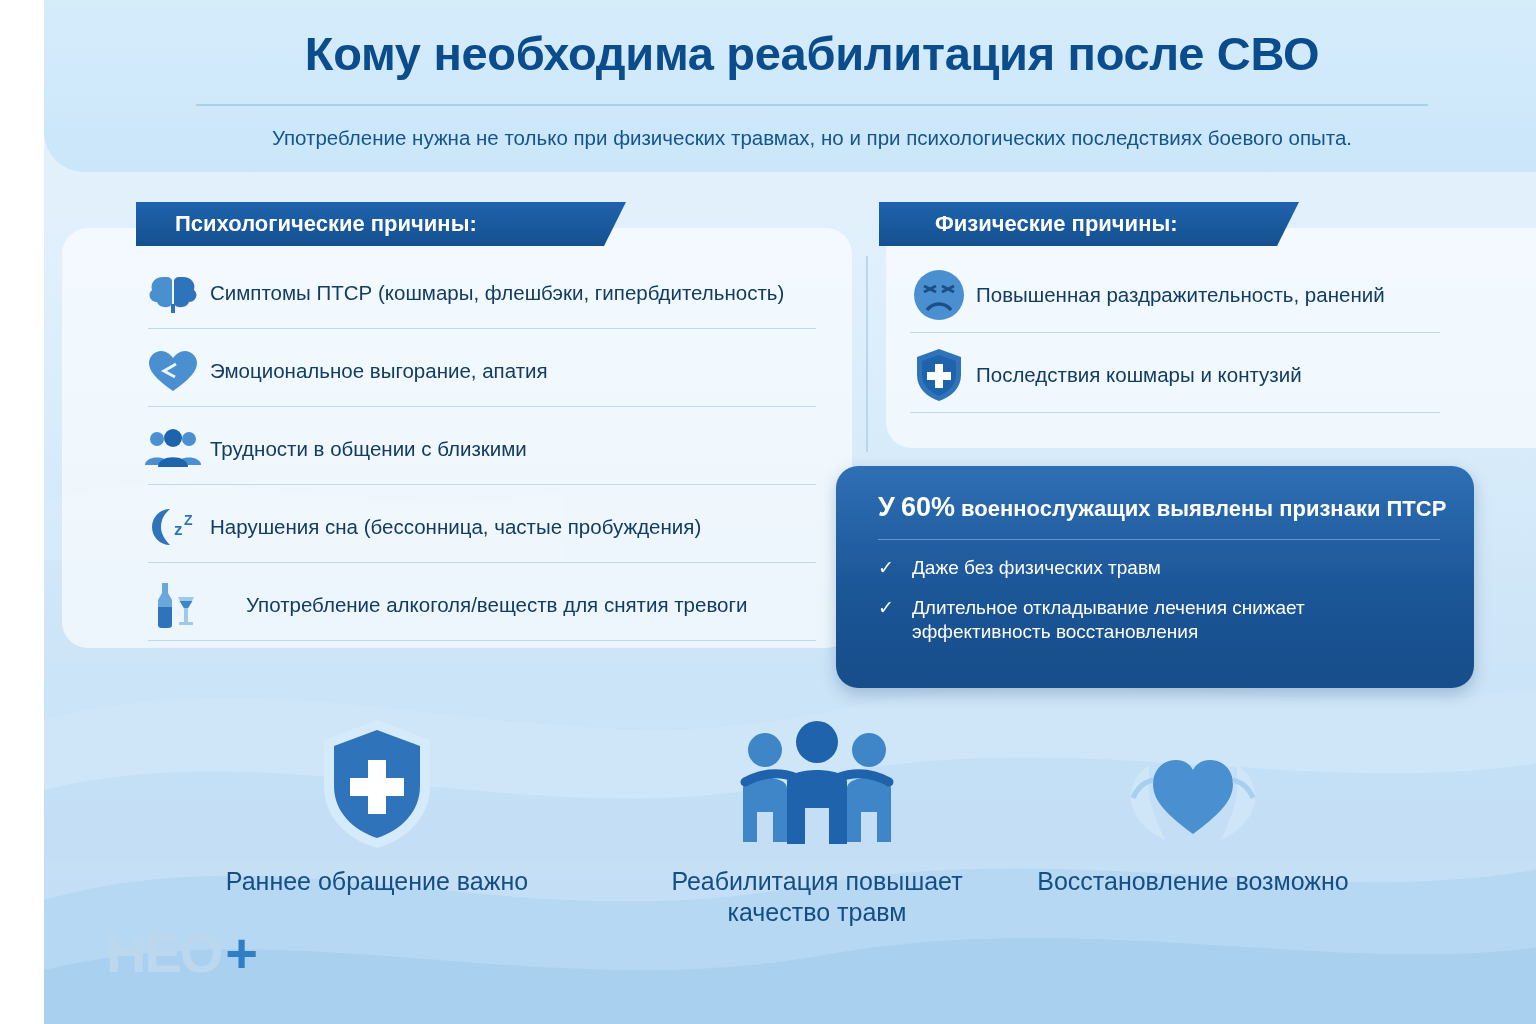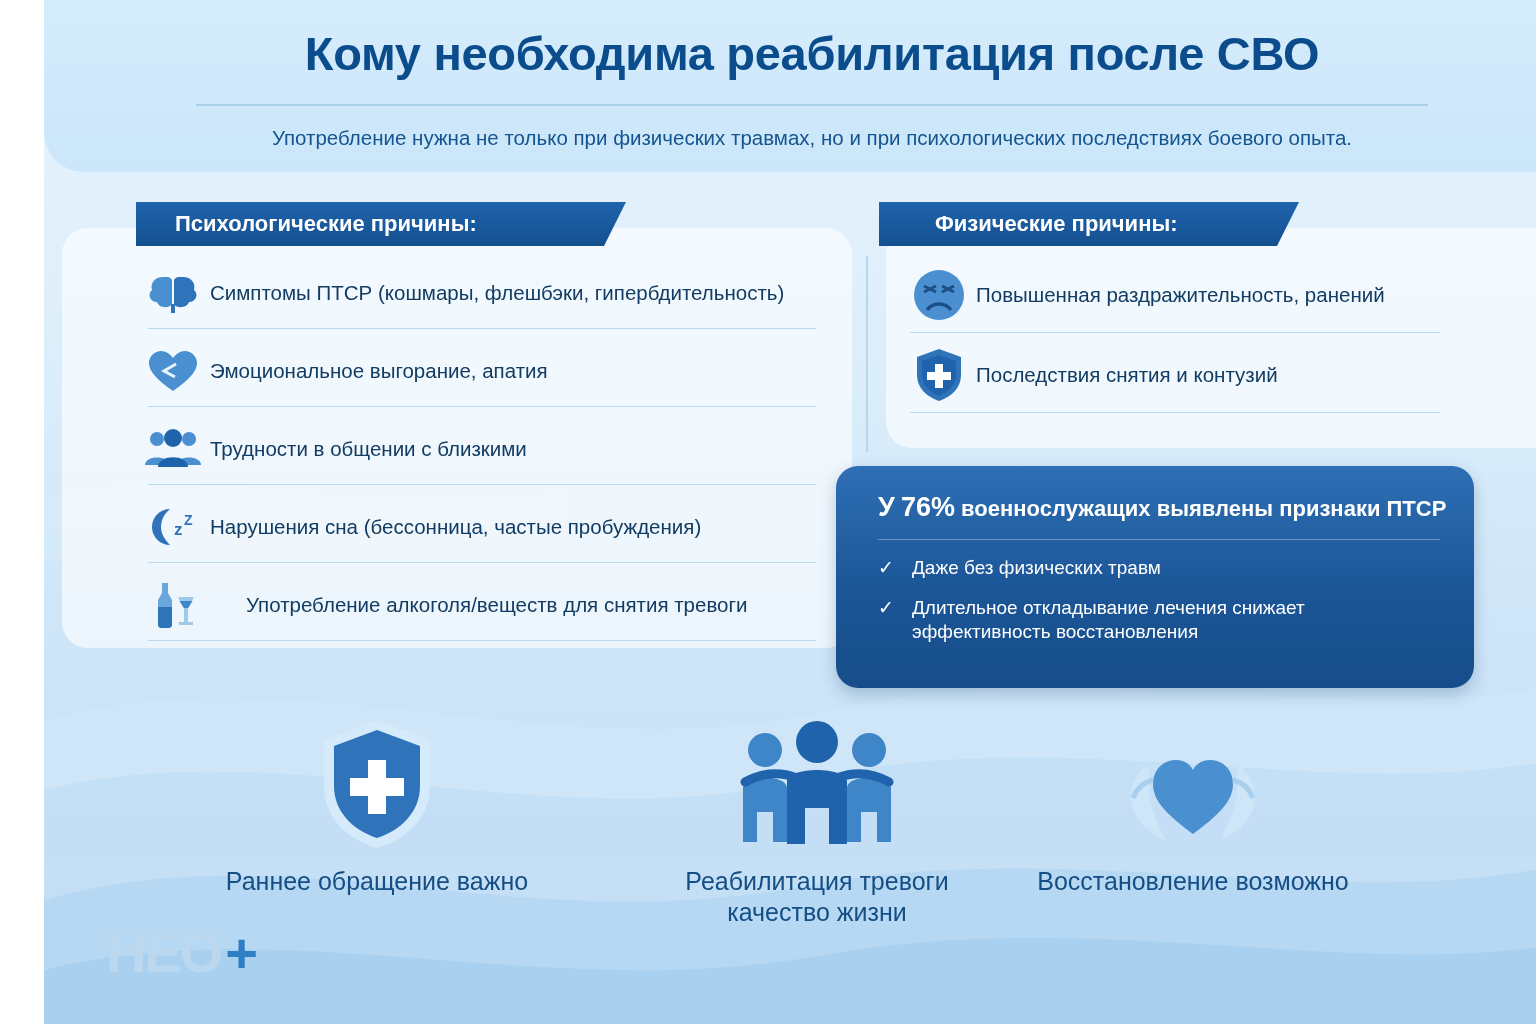--- a/index.html
+++ b/index.html
@@ -303,28 +303,28 @@
   <div class="sep" style="top:332px;left:866px;width:530px;"></div>
 
   <div class="row" style="top:344px;left:858px;width:640px;height:62px;">
     <span class="icon">
       <svg width="54" height="58" viewBox="0 0 54 58">
         <path d="M27,3 L49,11 L49,29 C49,42 39,51 27,55 C15,51 5,42 5,29 L5,11 Z" fill="#2f74bb"></path>
         <path d="M27,9 L44,15 L44,29 C44,39 36,46 27,50 C18,46 10,39 10,29 L10,15 Z" fill="#1f63ad"></path>
         <path d="M23,18 L31,18 L31,26 L39,26 L39,34 L31,34 L31,42 L23,42 L23,34 L15,34 L15,26 L23,26 Z" fill="#ffffff"></path>
       </svg>
     </span>
-    <span class="txt">Последствия снятия и контузий</span>
+    <span class="txt">Последствия кошмары и контузий</span>
   </div>
   <div class="sep" style="top:412px;left:866px;width:530px;"></div>
 
   <div id="stat-card">
     <div id="stat-head">
       <span class="pct">У</span>
-      <span class="pct">76%</span>
+      <span class="pct">60%</span>
       <span>военнослужащих выявлены признаки ПТСР</span>
     </div>
     <div id="stat-rule"></div>
     <div class="bullet">
       <span class="chk">✓</span>
       <span>Даже без физических травм</span>
     </div>
     <div class="bullet">
       <span class="chk">✓</span>
       <span>Длительное откладывание лечения снижает эффективность восстановления</span>
@@ -344,21 +344,21 @@
     <svg width="188" height="136" viewBox="0 0 188 136">
       <circle cx="42" cy="34" r="17" fill="#3f86c8"></circle>
       <path d="M20,126 L20,72 C20,58 64,58 64,72 L64,126 L50,126 L50,96 L34,96 L34,126 Z" fill="#3f86c8"></path>
       <circle cx="146" cy="34" r="17" fill="#3f86c8"></circle>
       <path d="M124,126 L124,72 C124,58 168,58 168,72 L168,126 L154,126 L154,96 L138,96 L138,126 Z" fill="#3f86c8"></path>
       <circle cx="94" cy="26" r="21" fill="#1f63ad"></circle>
       <path d="M64,128 L64,66 C64,50 124,50 124,66 L124,128 L106,128 L106,92 L82,92 L82,128 Z" fill="#1f63ad"></path>
       <path d="M22,66 C40,56 58,56 74,62" stroke="#1f63ad" stroke-width="9" fill="none" stroke-linecap="round"></path>
       <path d="M166,66 C148,56 130,56 114,62" stroke="#1f63ad" stroke-width="9" fill="none" stroke-linecap="round"></path>
     </svg>
-    <div class="cap">Реабилитация тревоги качество жизни</div>
+    <div class="cap">Реабилитация повышает качество травм</div>
   </div>
 
   <div class="bottom-item" id="bottom-3">
     <svg width="180" height="136" viewBox="0 0 180 136">
       <path d="M90,118 C66,100 50,86 50,68 C50,54 60,44 73,44 C81,44 87,48 90,54 C93,48 99,44 107,44 C120,44 130,54 130,68 C130,86 114,100 90,118 Z" fill="#4a8fd0"></path>
       <path d="M46,50 C36,54 28,66 28,82 C28,100 44,116 62,124 C54,106 48,92 46,78 Z" fill="#cfe6f8"></path>
       <path d="M134,50 C144,54 152,66 152,82 C152,100 136,116 118,124 C126,106 132,92 134,78 Z" fill="#cfe6f8"></path>
       <path d="M30,82 C34,72 42,66 50,64" stroke="#a8cfee" stroke-width="5" fill="none"></path>
       <path d="M150,82 C146,72 138,66 130,64" stroke="#a8cfee" stroke-width="5" fill="none"></path>
     </svg>

